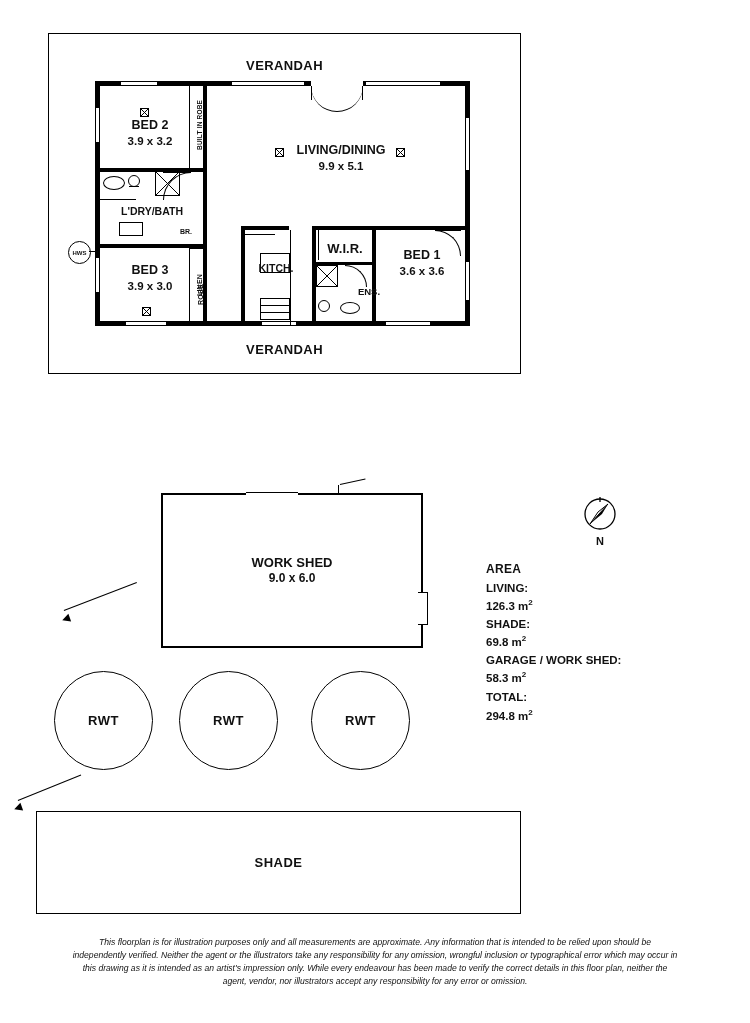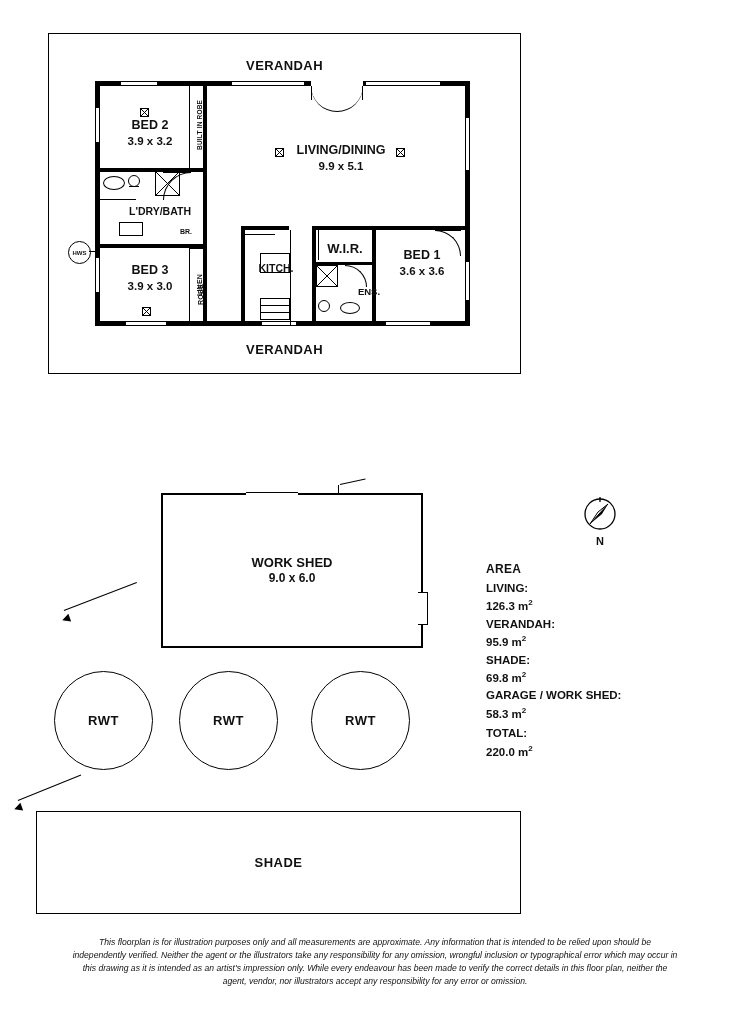--- a/index.html
+++ b/index.html
@@ -298,21 +298,21 @@
   <div class="label" style="left:100px; top:118px; width:100px;">
     <div class="room-name">BED 2</div>
     <div class="room-dims">3.9 x 3.2</div>
   </div>
 
   <div class="label" style="left:236px; top:143px; width:210px;">
     <div class="room-name">LIVING/DINING</div>
     <div class="room-dims">9.9 x 5.1</div>
   </div>
 
-  <div class="label" style="left:100px; top:205px; width:104px;margin-left:8px;">
+  <div class="label" style="left:100px; top:205px; width:104px;">
     <div class="room-small">L'DRY/BATH</div>
   </div>
 
   <div class="label" style="left:100px; top:263px; width:100px;">
     <div class="room-name">BED 3</div>
     <div class="room-dims">3.9 x 3.0</div>
   </div>
 
   <div class="label" style="left:246px; top:262px; width:60px;">
     <div class="room-small">KITCH.</div>
@@ -373,34 +373,30 @@
     </svg>
     <div class="c-n">N</div>
   </div>
 
   <div class="abs" id="area-block">
     <div class="area-title">AREA</div>
 
     <div class="area-row">
       <span class="k">LIVING:</span>
       <span class="v"><span>126.3 m</span><sup>2</sup></span>
-    </div>
-    <div class="area-row">
-      <span class="k">VERANDAH:</span>
-      <span class="v"><span>95.9 m</span><sup>2</sup></span>
     </div>
     <div class="area-row">
       <span class="k">SHADE:</span>
       <span class="v"><span>69.8 m</span><sup>2</sup></span>
     </div>
     <div class="area-row">
       <span class="k">GARAGE / WORK SHED:</span>
       <span class="v"><span>58.3 m</span><sup>2</sup></span>
     </div>
     <div class="area-row total" style="margin-top:2px;">
       <span class="k">TOTAL:</span>
-      <span class="v"><span>220.0 m</span><sup>2</sup></span>
+      <span class="v"><span>294.8 m</span><sup>2</sup></span>
     </div>
   </div>
 
   <div class="abs" id="disclaimer">This floorplan is for illustration purposes only and all measurements are approximate. Any information that is intended to be relied upon should be independently verified. Neither the agent or the illustrators take any responsibility for any omission, wrongful inclusion or typographical error which may occur in this drawing as it is intended as an artist's impression only. While every endeavour has been made to verify the correct details in this floor plan, neither the agent, vendor, nor illustrators accept any responsibility for any error or omission.</div>
 
 </div>
 
 </body></html>

